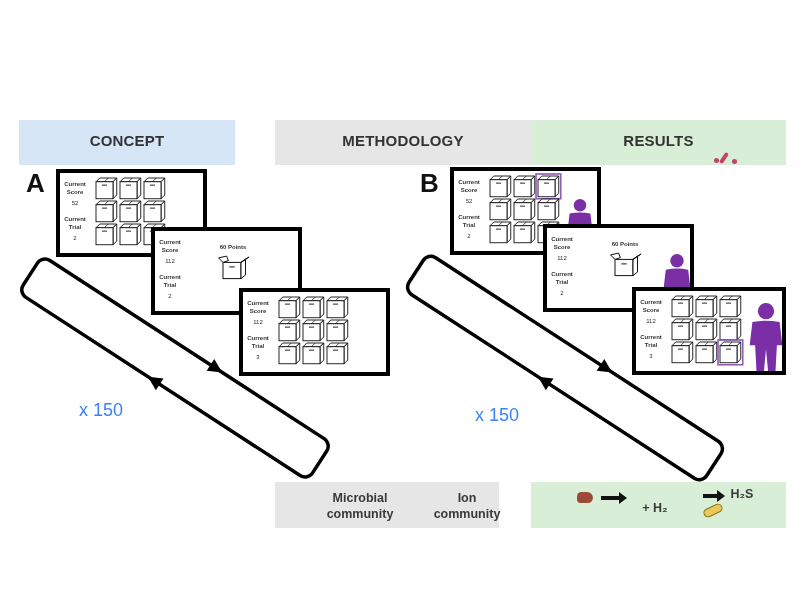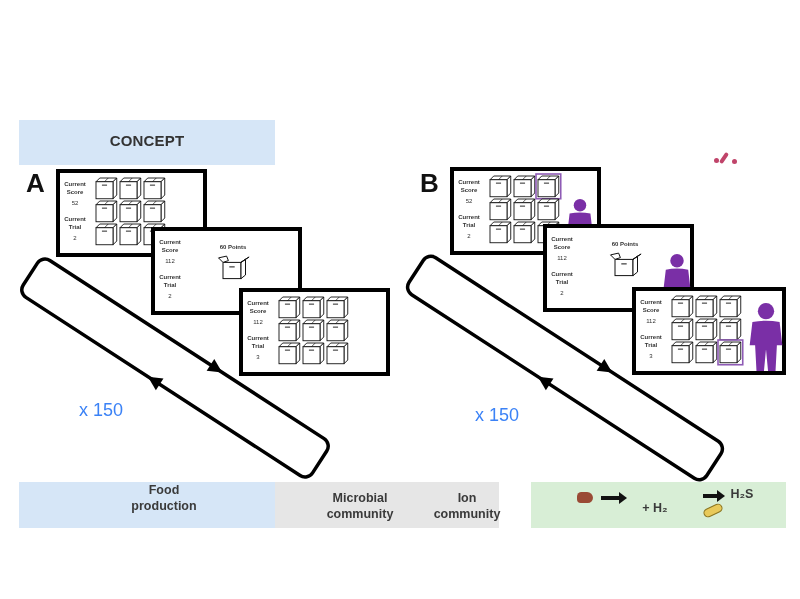--- a/index.html
+++ b/index.html
@@ -15,30 +15,32 @@
   .repeat { position:absolute; font-size:18px; color:#3b82f6; }
   svg.diag { position:absolute; left:0; top:0; }
   .screen-label { font-family:"Liberation Sans", sans-serif; font-size:6px; font-weight:bold; fill:#333; }
   .screen-num { font-family:"Liberation Sans", sans-serif; font-size:6px; fill:#333; }
   .pts { font-family:"Liberation Sans", sans-serif; font-size:6px; font-weight:bold; fill:#333; }
 </style>
 </head>
 <body>
 
 <div class="band" style="top:120px; height:45px;">
-  <div class="cell blue" style="left:0; width:256px;">
+  <div class="cell blue" style="left:0; width:216px;">
     <div class="hdr-text" style="top:12px;">CONCEPT</div>
   </div>
+  <div class="cell grey" style="left:256px; width:256px;">
+    <div class="hdr-text" style="top:12px;">METHODOLOGY</div>
+  </div>
+  <div class="cell green" style="left:512px; width:255px;">
+    <div class="hdr-text" style="top:12px;">RESULTS</div>
+  </div>
 </div>
 
 <div class="band" style="top:482px; height:46px;">
-  <div class="cell blue" style="left:0; width:256px;">
-    <div class="ftr-text" style="left:95px; width:100px; top:0; white-space:pre-line;">Food
-production</div>
-  </div>
   <div class="cell grey" style="left:256px; width:224px;text-decoration:underline;">
     <div class="ftr-text" style="left:40px; width:90px; top:8px; white-space:pre-line;">Microbial
 community</div>
     <div class="ftr-text" style="left:152px; width:80px; top:8px; white-space:pre-line;">Ion
 community</div>
   </div>
   <div class="cell green" style="left:512px; width:255px;">
     <div style="position:absolute; left:46px; top:10px; width:16px; height:11px; background:#9a4a35; border-radius:6px 8px 7px 5px;"></div>
     <div style="position:absolute; left:70px; top:14px; width:20px; height:4px; background:#111;"></div>
     <div style="position:absolute; left:88px; top:10px; width:0; height:0; border-top:6px solid transparent; border-bottom:6px solid transparent; border-left:8px solid #111;"></div>

